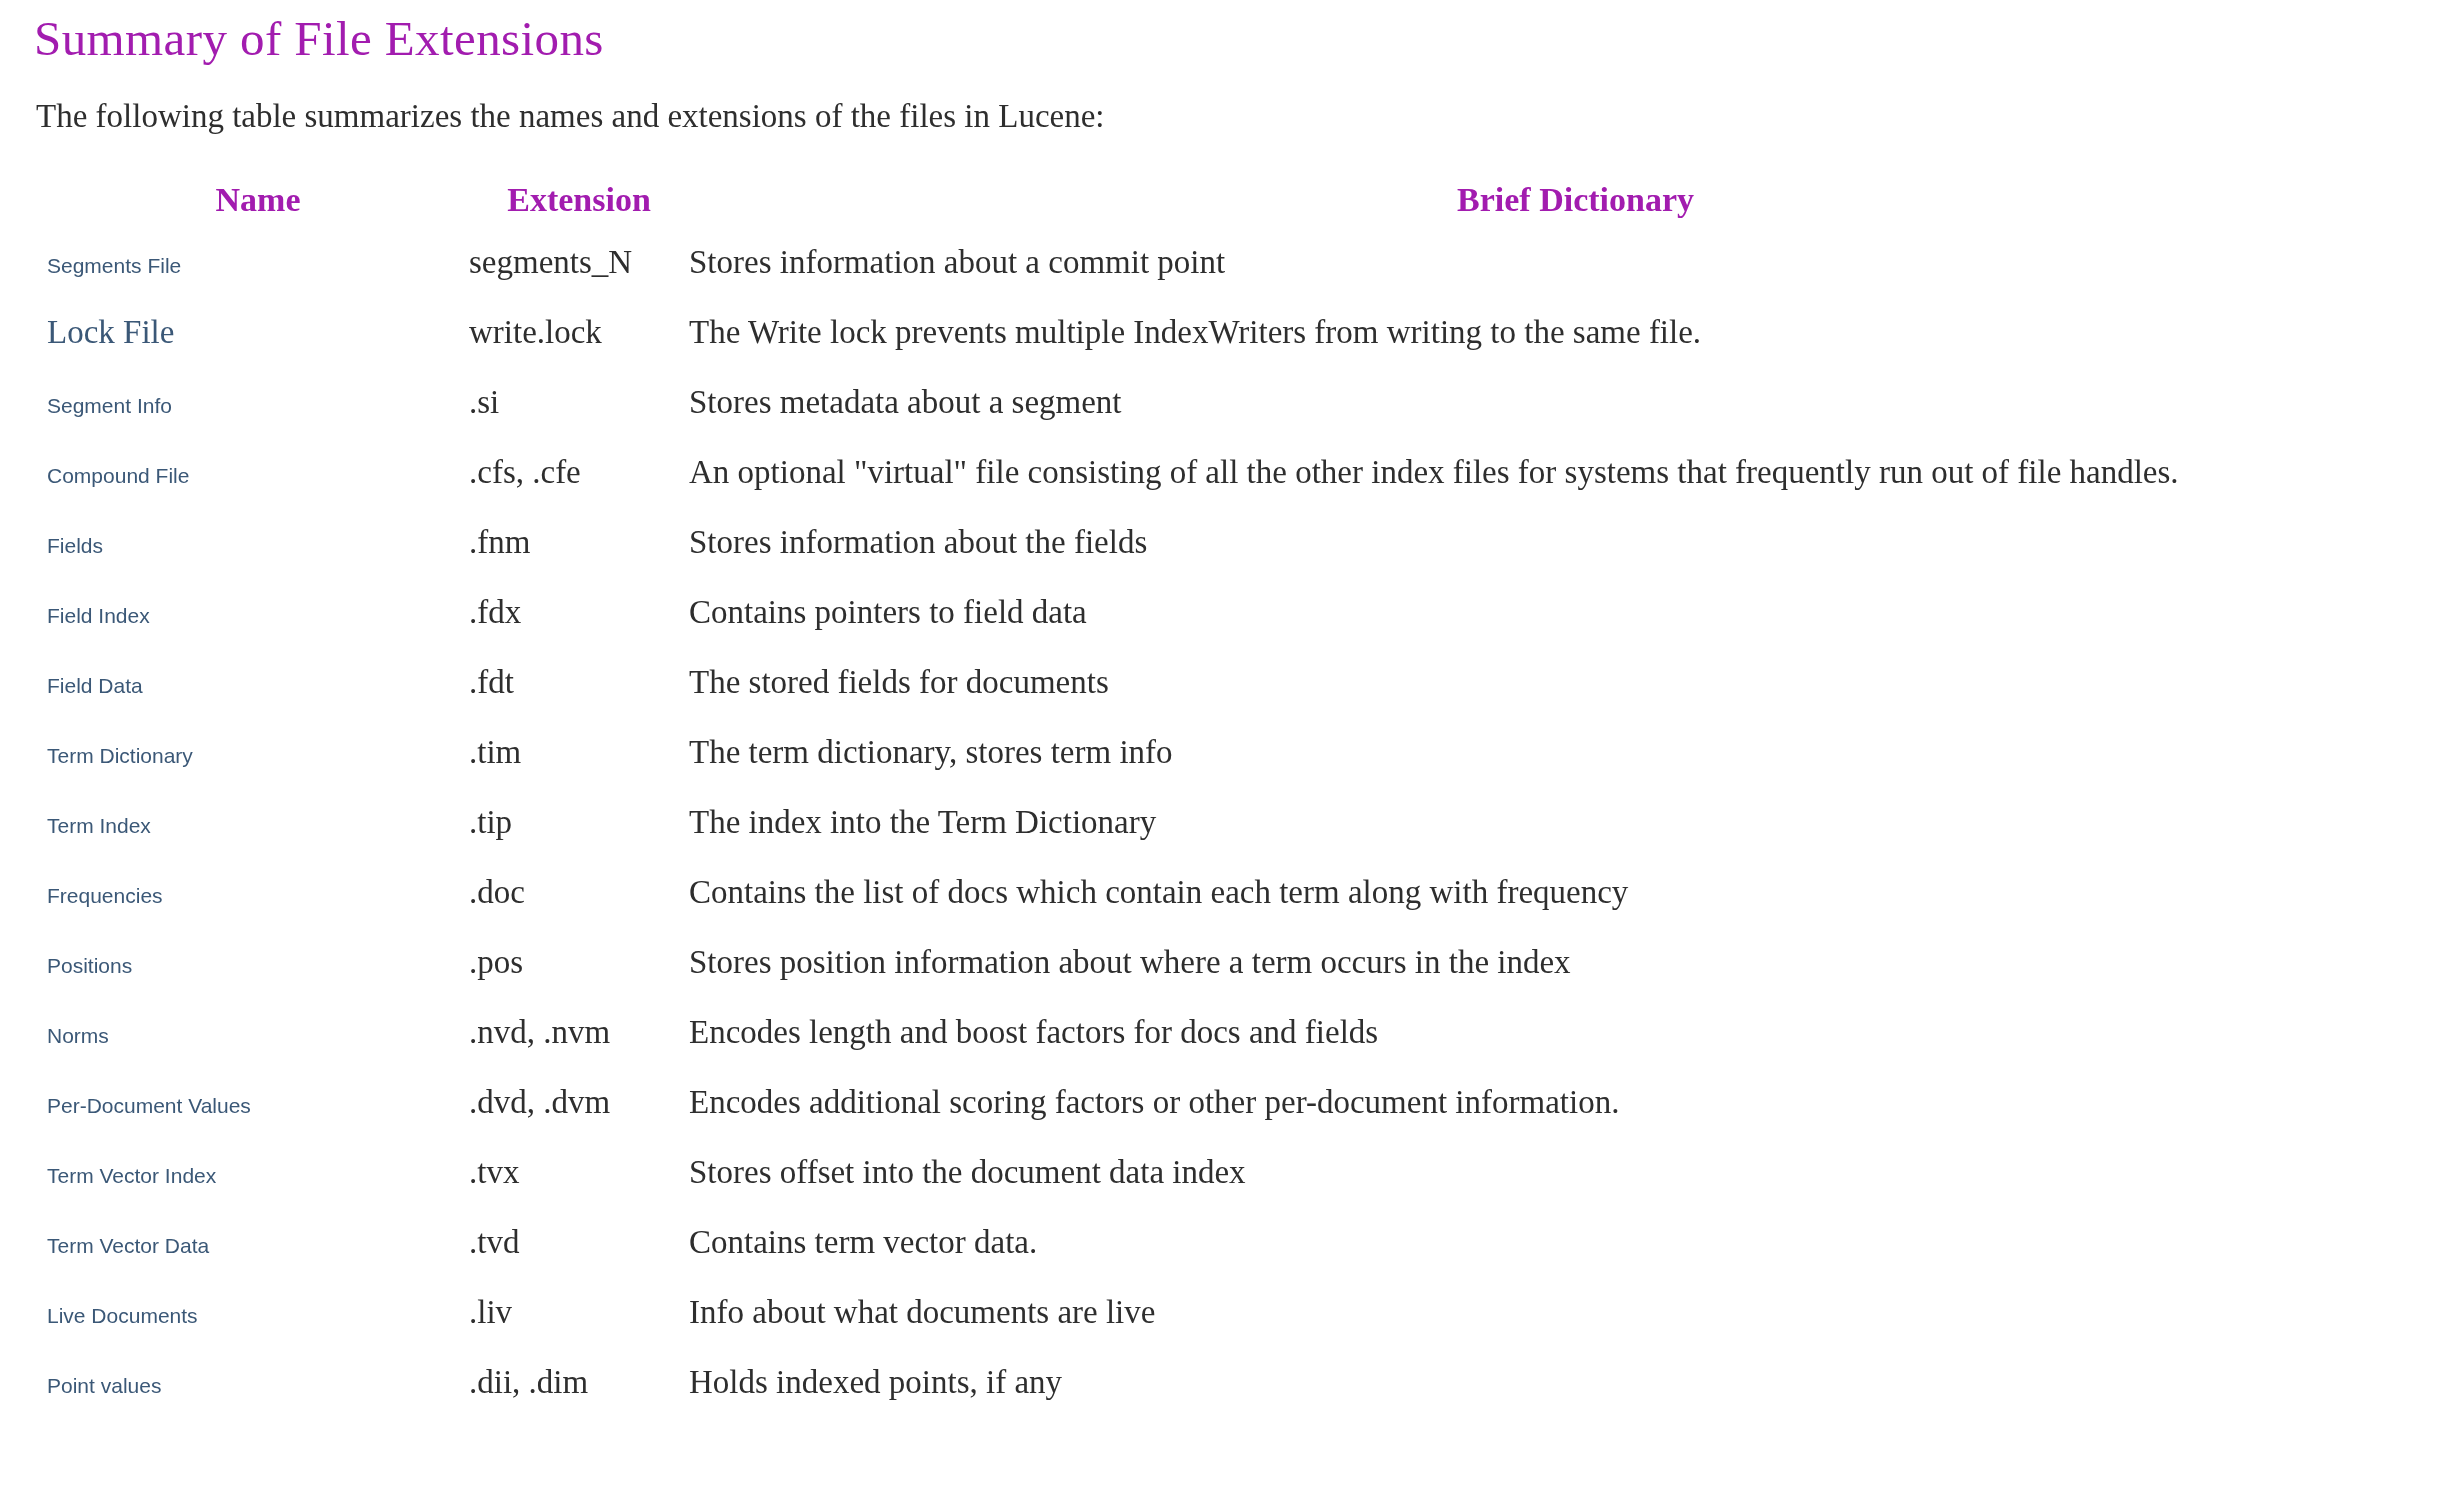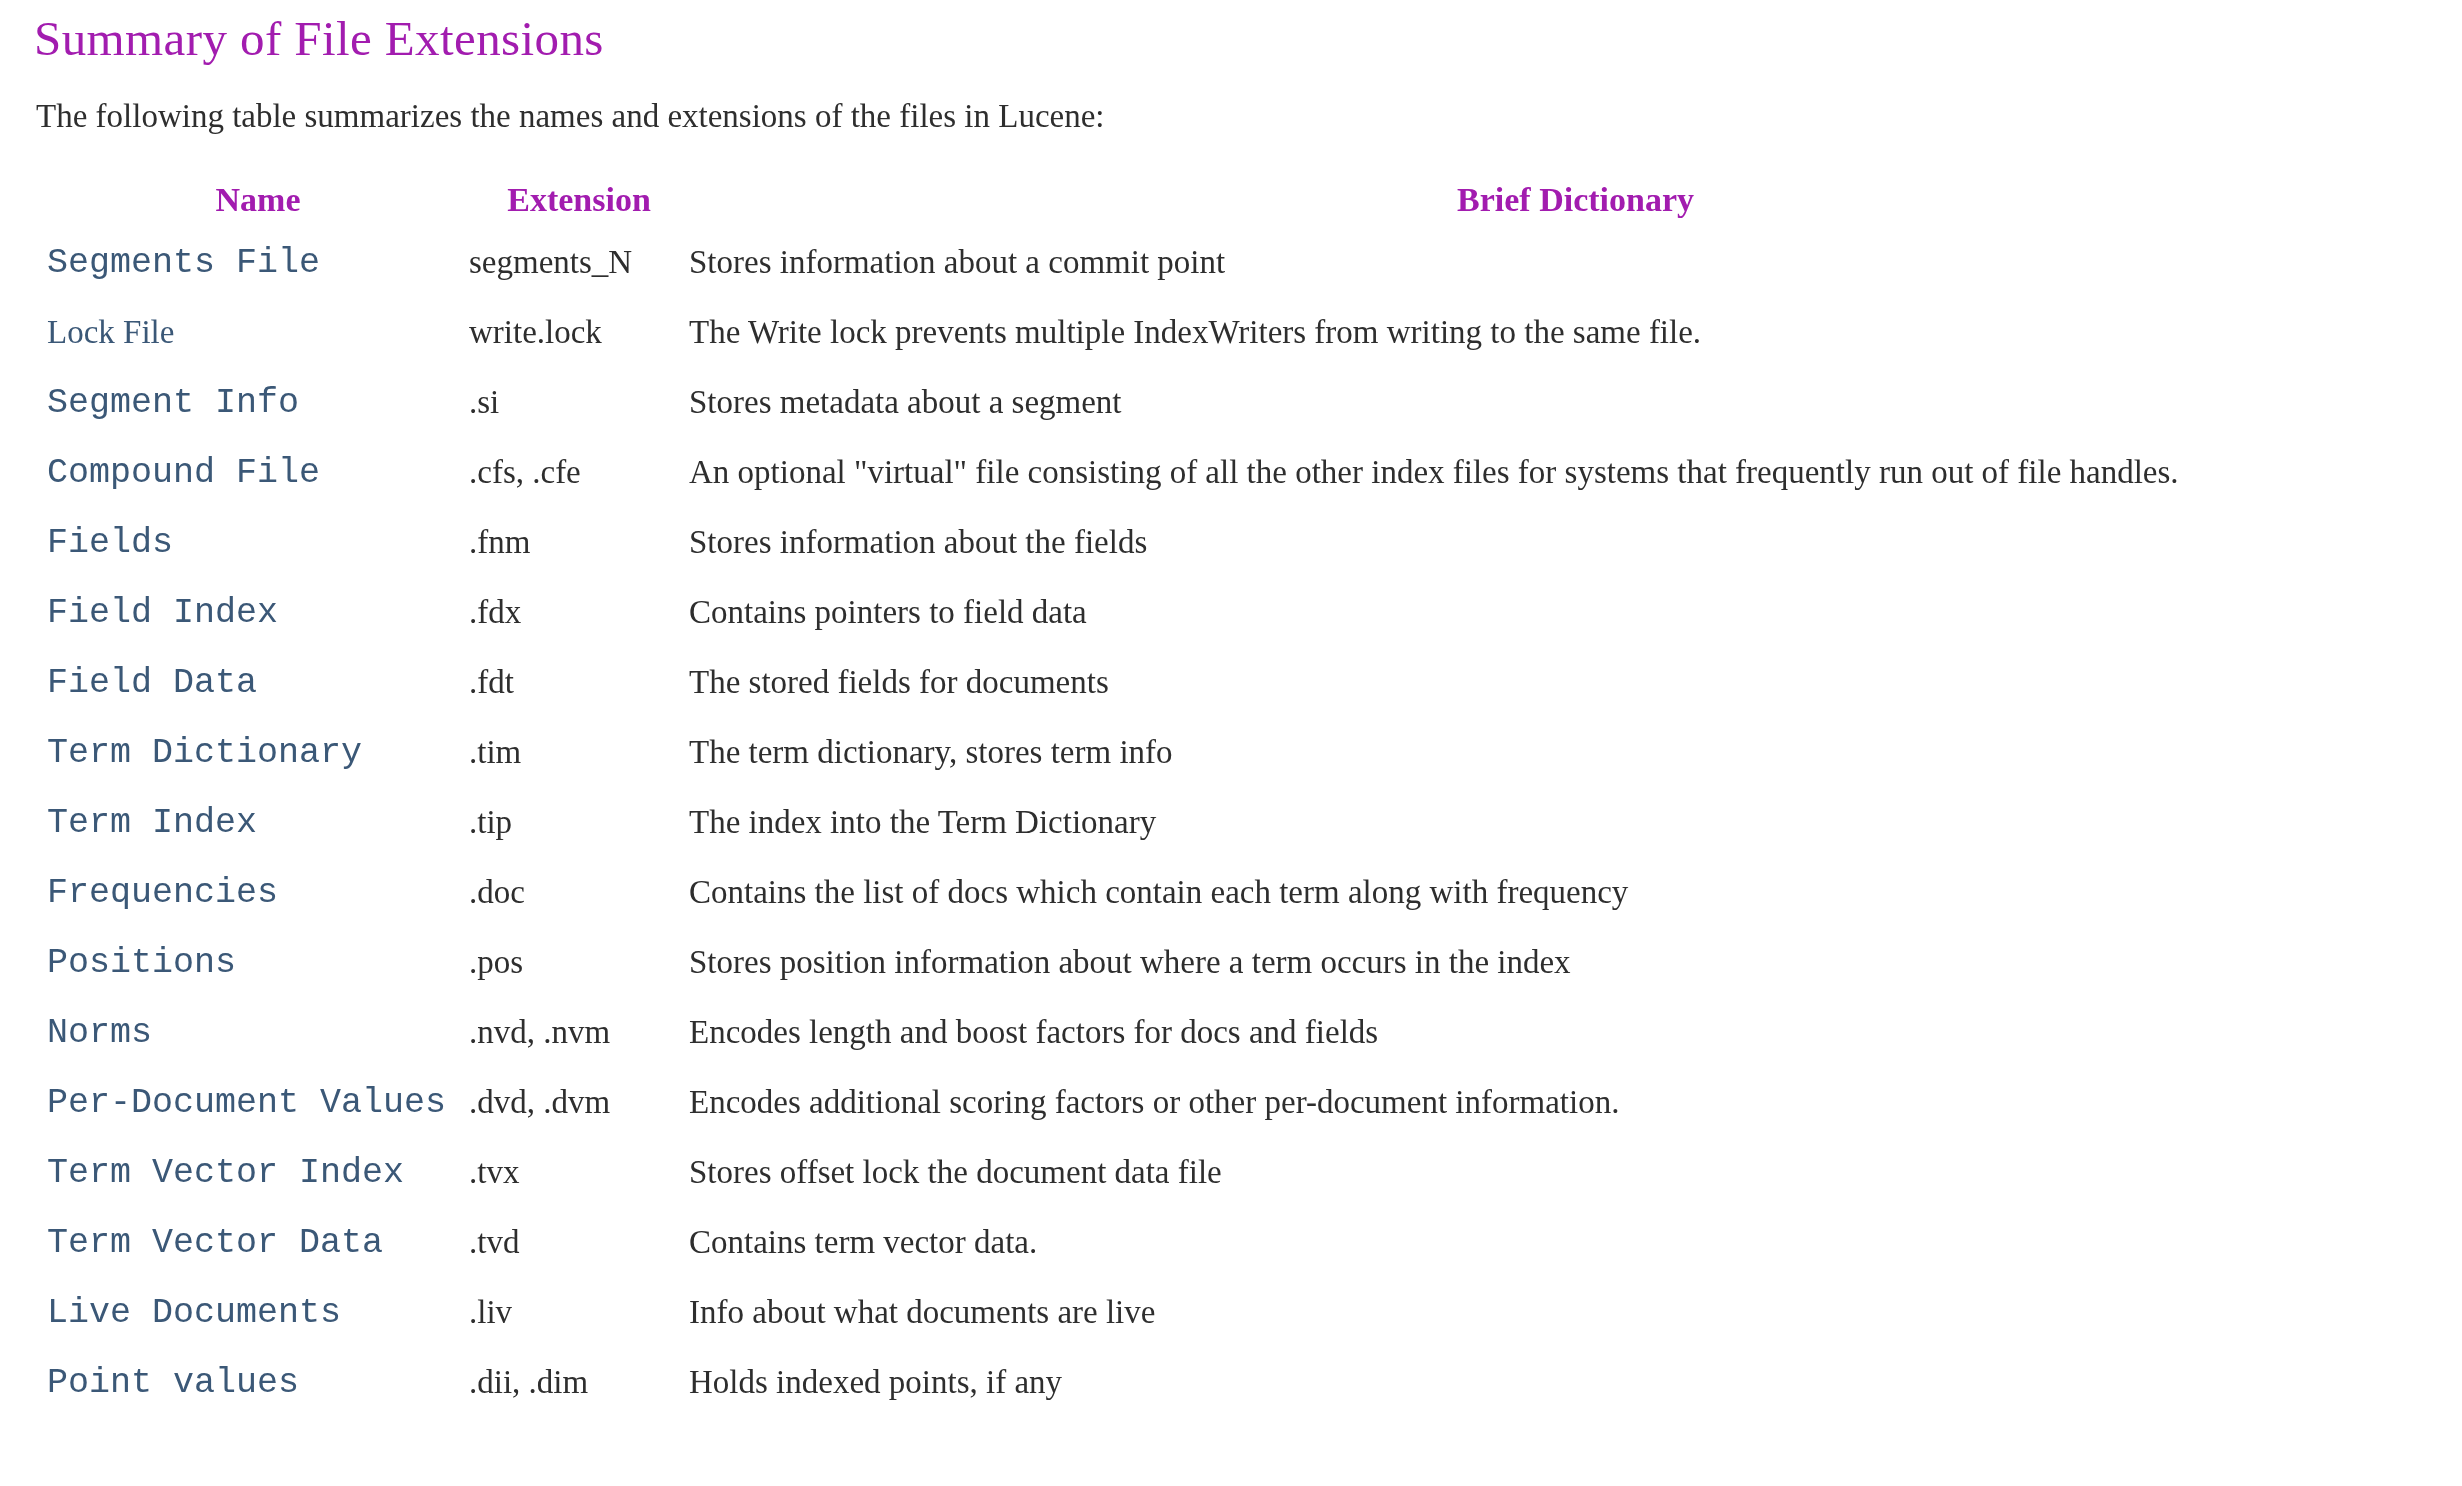--- a/index.html
+++ b/index.html
@@ -46,22 +46,22 @@
   .ext-table th.c-name { padding-left: 13px; }
   .ext-table td {
     height: 70px;
     padding: 0;
     vertical-align: middle;
     font-size: 33px;
     white-space: nowrap;
   }
   .ext-table td.c-name { padding-left: 13px; }
   a.name-link {
-    font-family: Liberation Mono, monospace;
-    font-size: 35px;
+    font-family: Liberation Sans, sans-serif;
+    font-size: 21px;
     color: #3b5877;
     text-decoration: none;
     cursor: pointer;
   }
   a.name-link.plain {
     font-family: "Liberation Serif", serif;
     font-size: 33px;
   }
 </style>
 </head>
@@ -146,21 +146,21 @@
       <td class="c-desc">Encodes length and boost factors for docs and fields</td>
     </tr>
     <tr>
       <td class="c-name"><a class="name-link">Per-Document Values</a></td>
       <td class="c-ext">.dvd, .dvm</td>
       <td class="c-desc">Encodes additional scoring factors or other per-document information.</td>
     </tr>
     <tr>
       <td class="c-name"><a class="name-link">Term Vector Index</a></td>
       <td class="c-ext">.tvx</td>
-      <td class="c-desc">Stores offset lock the document data file</td>
+      <td class="c-desc">Stores offset into the document data index</td>
     </tr>
     <tr>
       <td class="c-name"><a class="name-link">Term Vector Data</a></td>
       <td class="c-ext">.tvd</td>
       <td class="c-desc">Contains term vector data.</td>
     </tr>
     <tr>
       <td class="c-name"><a class="name-link">Live Documents</a></td>
       <td class="c-ext">.liv</td>
       <td class="c-desc">Info about what documents are live</td>

